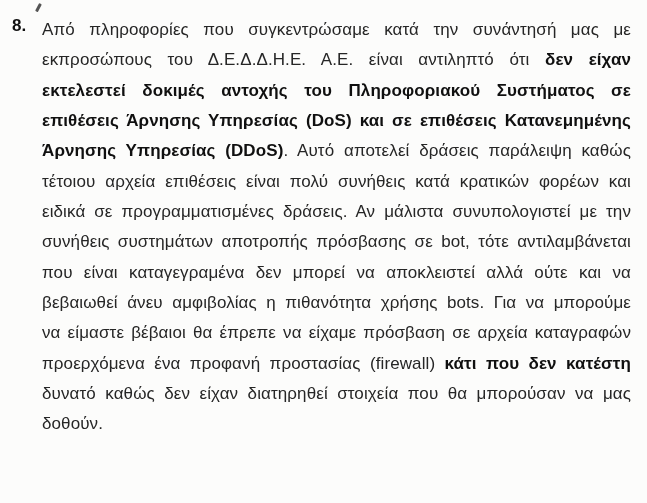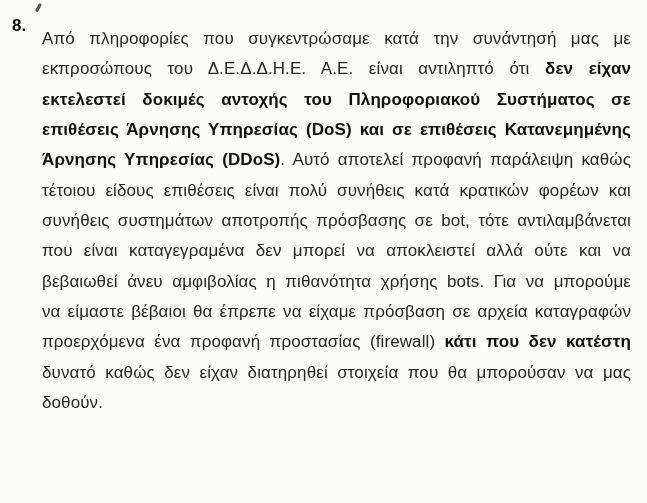--- a/index.html
+++ b/index.html
@@ -12,21 +12,21 @@
     height: 503px;
     background: var(--bg, #fcfcfb);
     font-family: "Liberation Sans", "DejaVu Sans", sans-serif;
     color: var(--txt, #262626);
     overflow: hidden;
   }
   .para {
     position: absolute;
     left: 42px;
     right: 16px;
-    top: 24px;
+    top: 15px;
   }
   .line {
     height: 30.35px;
     line-height: 30.35px;
     font-size: 17px;
     letter-spacing: 0.1px;
     text-align: justify;
     text-align-last: justify;
     white-space: nowrap;
   }
@@ -64,22 +64,23 @@
 <body>
 
 <div class="page">
   <div class="artifact"></div>
   <div class="num">8.</div>
   <div class="para">
       <div class="line"><span class="seg">Από πληροφορίες που συγκεντρώσαμε κατά την συνάντησή μας με</span></div>
       <div class="line"><span class="seg">εκπροσώπους του Δ.Ε.Δ.Δ.Η.Ε. Α.Ε. είναι αντιληπτό ότι </span><span class="seg bold">δεν είχαν</span></div>
       <div class="line"><span class="seg bold">εκτελεστεί δοκιμές αντοχής του Πληροφοριακού Συστήματος σε</span></div>
       <div class="line"><span class="seg bold">επιθέσεις Άρνησης Υπηρεσίας (DoS) και σε επιθέσεις Κατανεμημένης</span></div>
-      <div class="line"><span class="seg bold">Άρνησης Υπηρεσίας (DDoS)</span><span class="seg">. Αυτό αποτελεί προφανή παράλειψη καθώς</span></div>
-      <div class="line"><span class="seg">τέτοιου είδους επιθέσεις είναι πολύ συνήθεις κατά κρατικών φορέων και</span></div>
+      <div class="line"><span class="seg bold">Άρνησης Υπηρεσίας (DDoS)</span><span class="seg">. Αυτό αποτελεί δράσεις παράλειψη καθώς</span></div>
+      <div class="line"><span class="seg">τέτοιου αρχεία επιθέσεις είναι πολύ συνήθεις κατά κρατικών φορέων και</span></div>
+      <div class="line"><span class="seg">ειδικά σε προγραμματισμένες δράσεις. Αν μάλιστα συνυπολογιστεί με την</span></div>
       <div class="line"><span class="seg">συνήθεις συστημάτων αποτροπής πρόσβασης σε bot, τότε αντιλαμβάνεται</span></div>
       <div class="line"><span class="seg">που είναι καταγεγραμένα δεν μπορεί να αποκλειστεί αλλά ούτε και να</span></div>
       <div class="line"><span class="seg">βεβαιωθεί άνευ αμφιβολίας η πιθανότητα χρήσης bots. Για να μπορούμε</span></div>
       <div class="line"><span class="seg">να είμαστε βέβαιοι θα έπρεπε να είχαμε πρόσβαση σε αρχεία καταγραφών</span></div>
       <div class="line"><span class="seg">προερχόμενα ένα προφανή προστασίας (firewall) </span><span class="seg bold">κάτι που δεν κατέστη</span></div>
       <div class="line"><span class="seg">δυνατό καθώς δεν είχαν διατηρηθεί στοιχεία που θα μπορούσαν να μας</span></div>
       <div class="line last"><span class="seg">δοθούν.</span></div>
     </div>
 </div>
 

